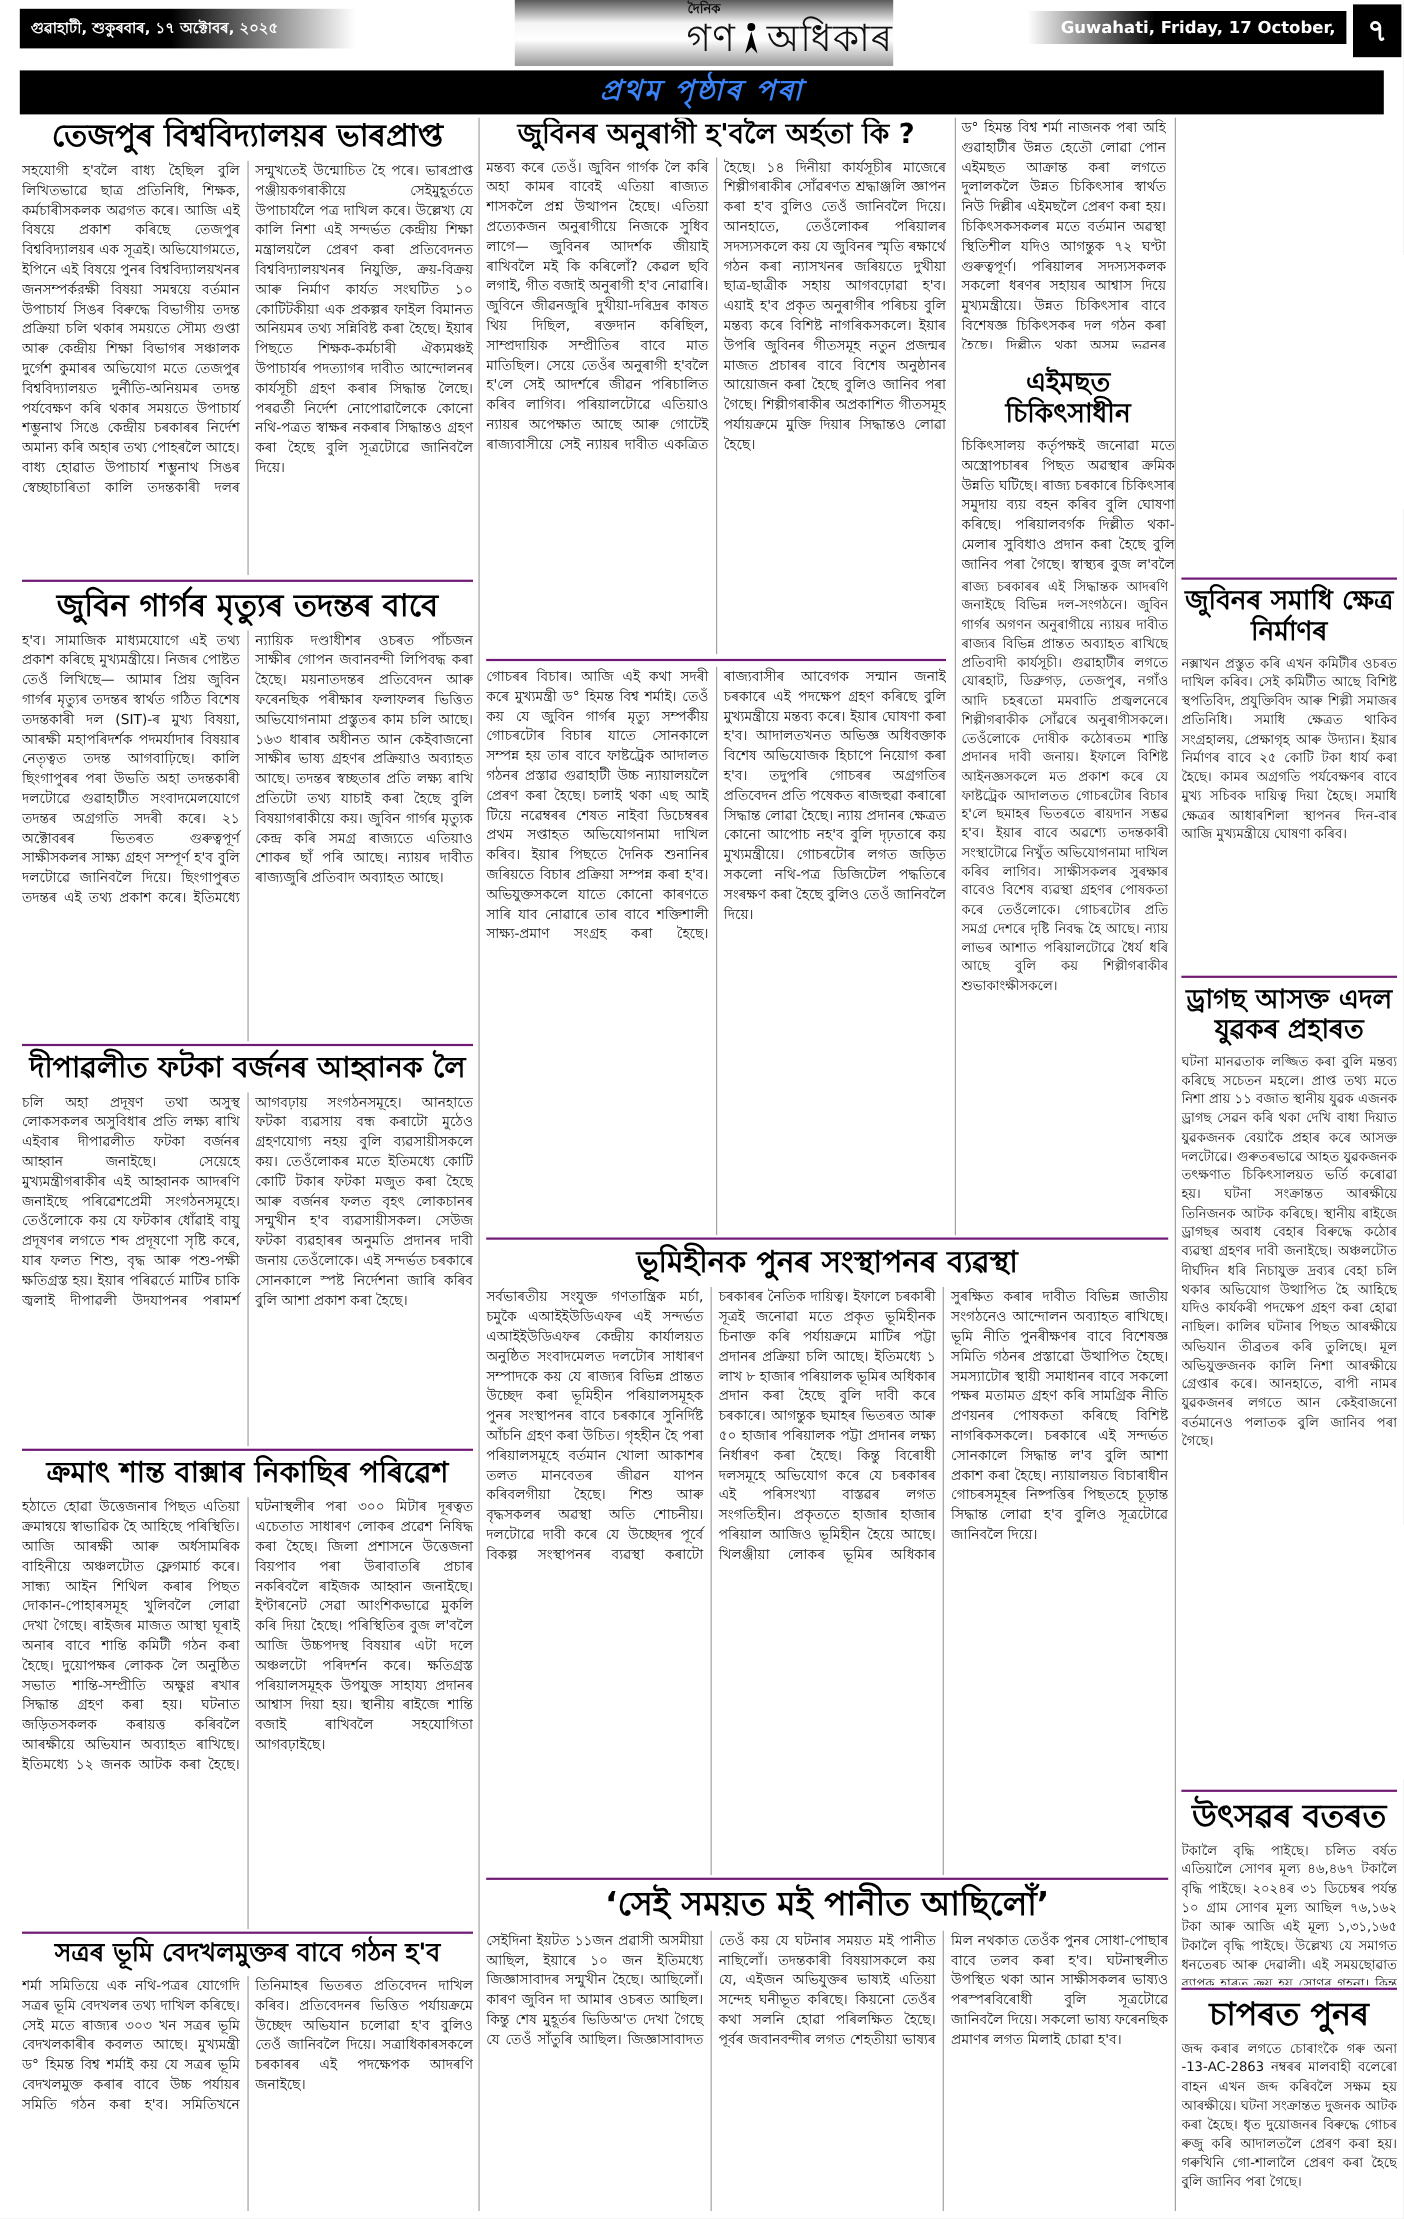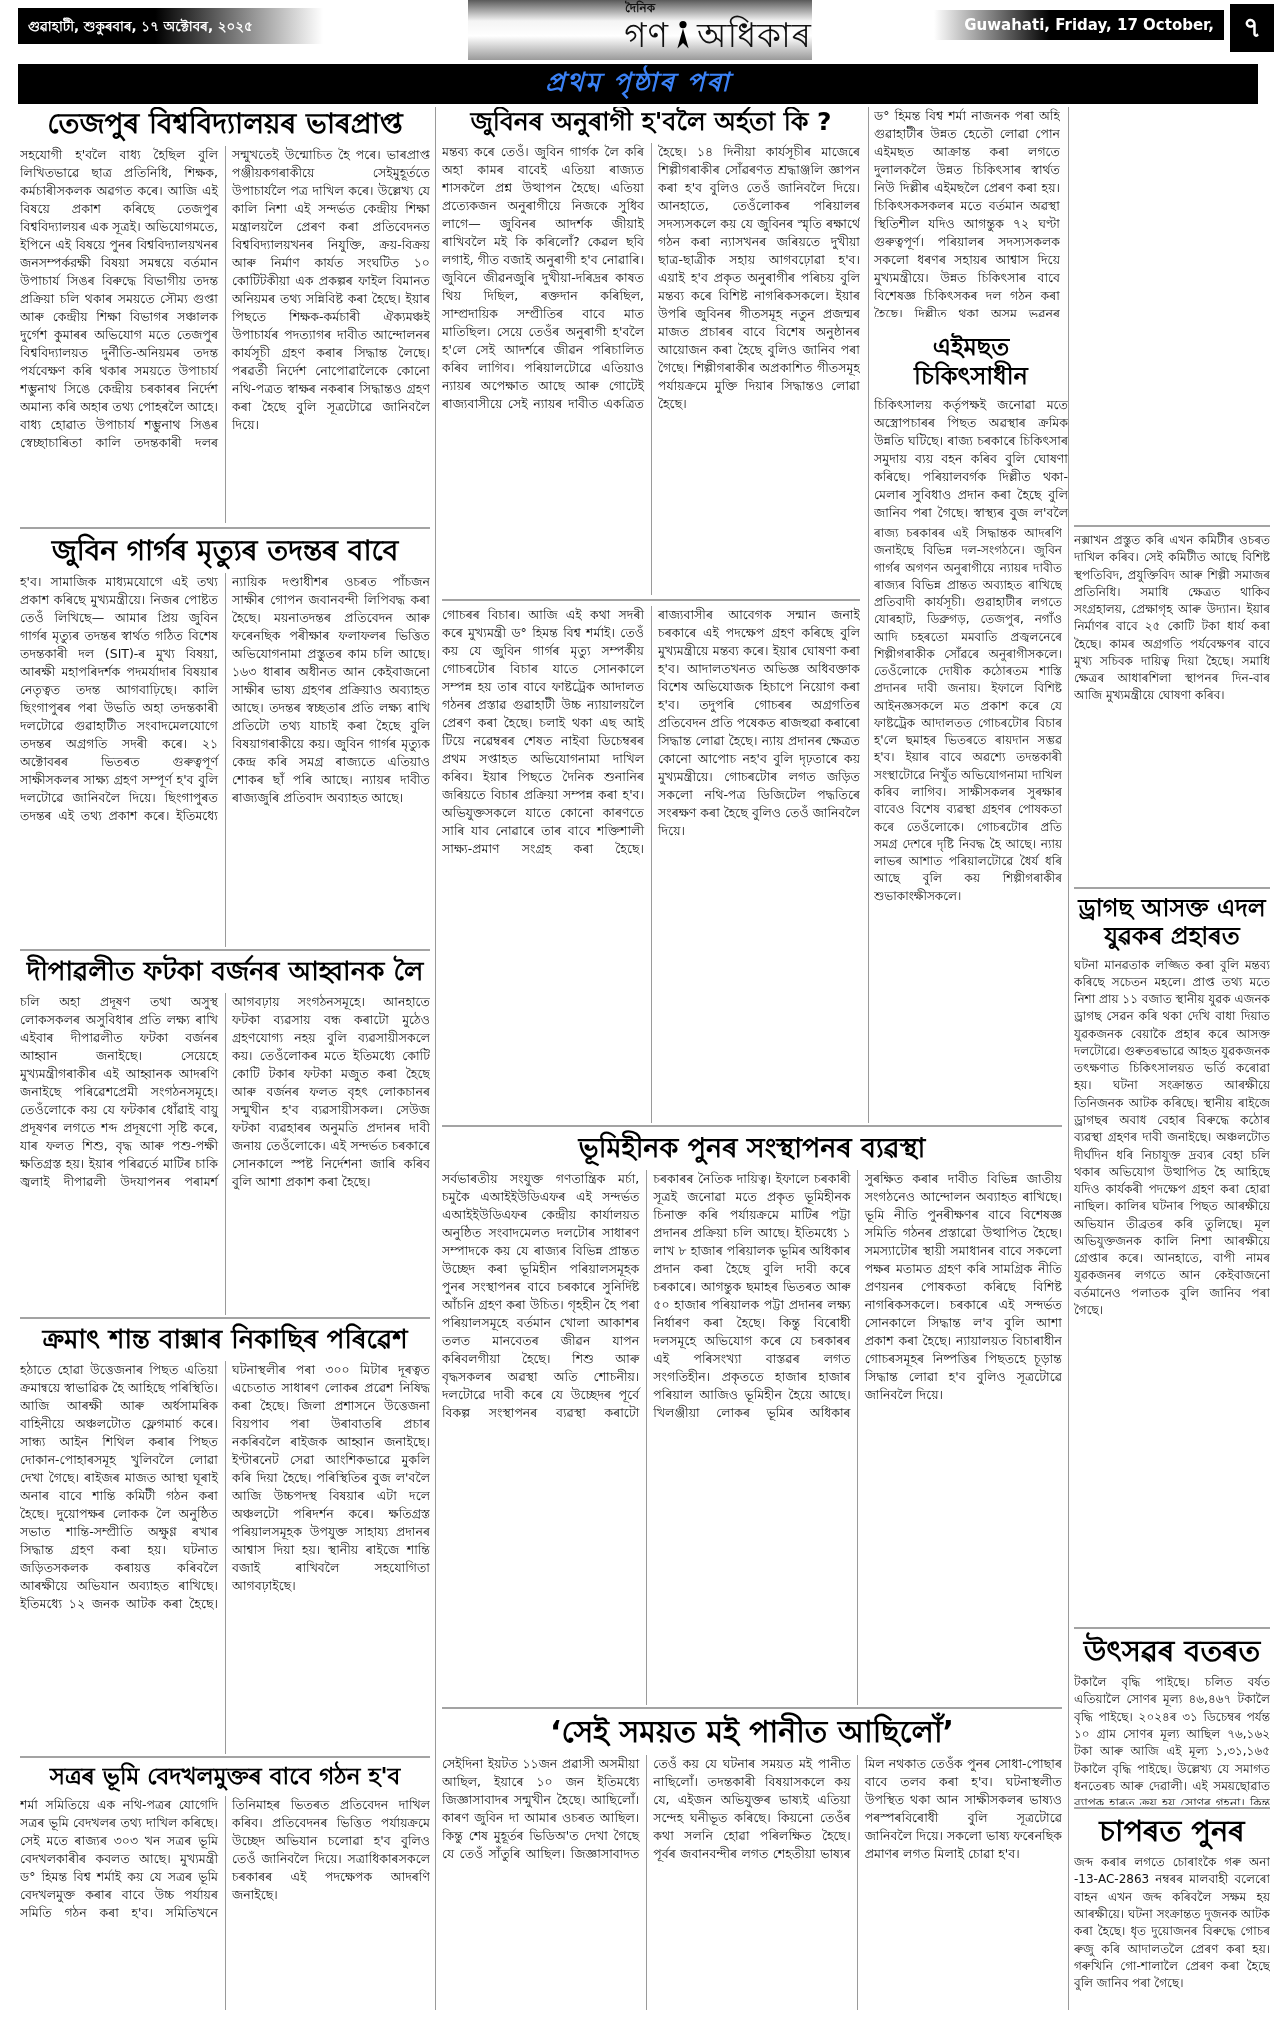--- a/index.html
+++ b/index.html
@@ -22,21 +22,21 @@
   .pageno{position:absolute;right:2px;top:4px;width:44px;height:48px;background:#000;color:#fff;
     font-size:28px;font-weight:bold;text-align:center;line-height:48px;}
 
   
   .banner{position:absolute;left:18px;top:64px;width:1240px;height:40px;background:#000;
     display:flex;align-items:center;justify-content:center;}
   .banner span{color:#3b82f6;font-size:26px;font-weight:bold;font-style:italic;letter-spacing:2px;}
 
   
   .art{position:absolute;overflow:hidden;display:flex;flex-direction:column;box-sizing:border-box;}
-  .ruled{border-top:2px solid #a3a3a3;padding-top:5px;}
+  .ruled{border-top:2px solid #701a75;padding-top:5px;}
   .hl{font-weight:800;text-align:center;margin:0 0 6px 0;line-height:1.18;color:#000;}
   .bd{flex:1;text-align:justify;font-size:12.5px;line-height:1.44;overflow:hidden;color:#141414;}
   .cols2{column-count:2;column-gap:14px;column-rule:1px solid #9a9a9a;}
   .cols3{column-count:3;column-gap:14px;column-rule:1px solid #9a9a9a;}
   .split{flex-direction:column;gap:16px;}
   .subcol{display:flex;flex-direction:column;overflow:hidden;}
 
   
   #a-tezpur   {left:20px;  top:107px;  width:410px; height:416px;}
   #a-anuragi  {left:442px; top:107px;  width:418px; height:488px;}
@@ -130,20 +130,21 @@
 
   <section class="art ruled" id="a-fasttrack">
     <div class="bd cols2">গোচৰৰ বিচাৰ। আজি এই কথা সদৰী কৰে মুখ্যমন্ত্ৰী ড° হিমন্ত বিশ্ব শৰ্মাই। তেওঁ কয় যে জুবিন গাৰ্গৰ মৃত্যু সম্পৰ্কীয় গোচৰটোৰ বিচাৰ যাতে সোনকালে সম্পন্ন হয় তাৰ বাবে ফাষ্টট্ৰেক আদালত গঠনৰ প্ৰস্তাৱ গুৱাহাটী উচ্চ ন্যায়ালয়লৈ প্ৰেৰণ কৰা হৈছে। চলাই থকা এছ আই টিয়ে নৱেম্বৰৰ শেষত নাইবা ডিচেম্বৰৰ প্ৰথম সপ্তাহত অভিযোগনামা দাখিল কৰিব। ইয়াৰ পিছতে দৈনিক শুনানিৰ জৰিয়তে বিচাৰ প্ৰক্ৰিয়া সম্পন্ন কৰা হ'ব। অভিযুক্তসকলে যাতে কোনো কাৰণতে সাৰি যাব নোৱাৰে তাৰ বাবে শক্তিশালী সাক্ষ্য-প্ৰমাণ সংগ্ৰহ কৰা হৈছে। ৰাজ্যবাসীৰ আবেগক সন্মান জনাই চৰকাৰে এই পদক্ষেপ গ্ৰহণ কৰিছে বুলি মুখ্যমন্ত্ৰীয়ে মন্তব্য কৰে। ইয়াৰ ঘোষণা কৰা হ'ব। আদালতখনত অভিজ্ঞ অধিবক্তাক বিশেষ অভিযোজক হিচাপে নিয়োগ কৰা হ'ব। তদুপৰি গোচৰৰ অগ্ৰগতিৰ প্ৰতিবেদন প্ৰতি পষেকত ৰাজহুৱা কৰাৰো সিদ্ধান্ত লোৱা হৈছে। ন্যায় প্ৰদানৰ ক্ষেত্ৰত কোনো আপোচ নহ'ব বুলি দৃঢ়তাৰে কয় মুখ্যমন্ত্ৰীয়ে। গোচৰটোৰ লগত জড়িত সকলো নথি-পত্ৰ ডিজিটেল পদ্ধতিৰে সংৰক্ষণ কৰা হৈছে বুলিও তেওঁ জানিবলৈ দিয়ে।</div>
   </section>
 
   <section class="art" id="a-fastcont">
     <div class="bd">ৰাজ্য চৰকাৰৰ এই সিদ্ধান্তক আদৰণি জনাইছে বিভিন্ন দল-সংগঠনে। জুবিন গাৰ্গৰ অগণন অনুৰাগীয়ে ন্যায়ৰ দাবীত ৰাজ্যৰ বিভিন্ন প্ৰান্তত অব্যাহত ৰাখিছে প্ৰতিবাদী কাৰ্যসূচী। গুৱাহাটীৰ লগতে যোৰহাট, ডিব্ৰুগড়, তেজপুৰ, নগাঁও আদি চহৰতো মমবাতি প্ৰজ্বলনেৰে শিল্পীগৰাকীক সোঁৱৰে অনুৰাগীসকলে। তেওঁলোকে দোষীক কঠোৰতম শাস্তি প্ৰদানৰ দাবী জনায়। ইফালে বিশিষ্ট আইনজ্ঞসকলে মত প্ৰকাশ কৰে যে ফাষ্টট্ৰেক আদালতত গোচৰটোৰ বিচাৰ হ'লে ছমাহৰ ভিতৰতে ৰায়দান সম্ভৱ হ'ব। ইয়াৰ বাবে অৱশ্যে তদন্তকাৰী সংস্থাটোৱে নিখুঁত অভিযোগনামা দাখিল কৰিব লাগিব। সাক্ষীসকলৰ সুৰক্ষাৰ বাবেও বিশেষ ব্যৱস্থা গ্ৰহণৰ পোষকতা কৰে তেওঁলোকে। গোচৰটোৰ প্ৰতি সমগ্ৰ দেশৰে দৃষ্টি নিবদ্ধ হৈ আছে। ন্যায় লাভৰ আশাত পৰিয়ালটোৱে ধৈৰ্য ধৰি আছে বুলি কয় শিল্পীগৰাকীৰ শুভাকাংক্ষীসকলে।</div>
   </section>
 
   <section class="art ruled" id="a-samadhi">
+    <h2 class="hl">জুবিনৰ সমাধি ক্ষেত্ৰ নিৰ্মাণৰ</h2>
     <div class="bd">নক্সাখন প্ৰস্তুত কৰি এখন কমিটীৰ ওচৰত দাখিল কৰিব। সেই কমিটীত আছে বিশিষ্ট স্থপতিবিদ, প্ৰযুক্তিবিদ আৰু শিল্পী সমাজৰ প্ৰতিনিধি। সমাধি ক্ষেত্ৰত থাকিব সংগ্ৰহালয়, প্ৰেক্ষাগৃহ আৰু উদ্যান। ইয়াৰ নিৰ্মাণৰ বাবে ২৫ কোটি টকা ধাৰ্য কৰা হৈছে। কামৰ অগ্ৰগতি পৰ্যবেক্ষণৰ বাবে মুখ্য সচিবক দায়িত্ব দিয়া হৈছে। সমাধি ক্ষেত্ৰৰ আধাৰশিলা স্থাপনৰ দিন-বাৰ আজি মুখ্যমন্ত্ৰীয়ে ঘোষণা কৰিব।</div>
   </section>
 
   <section class="art ruled" id="a-drugs">
     <h2 class="hl">ড্ৰাগছ আসক্ত এদল যুৱকৰ প্ৰহাৰত</h2>
     <div class="bd">ঘটনা মানৱতাক লজ্জিত কৰা বুলি মন্তব্য কৰিছে সচেতন মহলে। প্ৰাপ্ত তথ্য মতে নিশা প্ৰায় ১১ বজাত স্থানীয় যুৱক এজনক ড্ৰাগছ সেৱন কৰি থকা দেখি বাধা দিয়াত যুৱকজনক বেয়াকৈ প্ৰহাৰ কৰে আসক্ত দলটোৱে। গুৰুতৰভাৱে আহত যুৱকজনক তৎক্ষণাত চিকিৎসালয়ত ভৰ্তি কৰোৱা হয়। ঘটনা সংক্ৰান্তত আৰক্ষীয়ে তিনিজনক আটক কৰিছে। স্থানীয় ৰাইজে ড্ৰাগছৰ অবাধ বেহাৰ বিৰুদ্ধে কঠোৰ ব্যৱস্থা গ্ৰহণৰ দাবী জনাইছে। অঞ্চলটোত দীৰ্ঘদিন ধৰি নিচাযুক্ত দ্ৰব্যৰ বেহা চলি থকাৰ অভিযোগ উত্থাপিত হৈ আহিছে যদিও কাৰ্যকৰী পদক্ষেপ গ্ৰহণ কৰা হোৱা নাছিল। কালিৰ ঘটনাৰ পিছত আৰক্ষীয়ে অভিযান তীব্ৰতৰ কৰি তুলিছে। মূল অভিযুক্তজনক কালি নিশা আৰক্ষীয়ে গ্ৰেপ্তাৰ কৰে। আনহাতে, বাপী নামৰ যুৱকজনৰ লগতে আন কেইবাজনো বৰ্তমানেও পলাতক বুলি জানিব পৰা গৈছে।</div>
   </section>
 
   <section class="art ruled" id="a-phataka">
     <h2 class="hl">দীপাৱলীত ফটকা বৰ্জনৰ আহ্বানক লৈ</h2>

